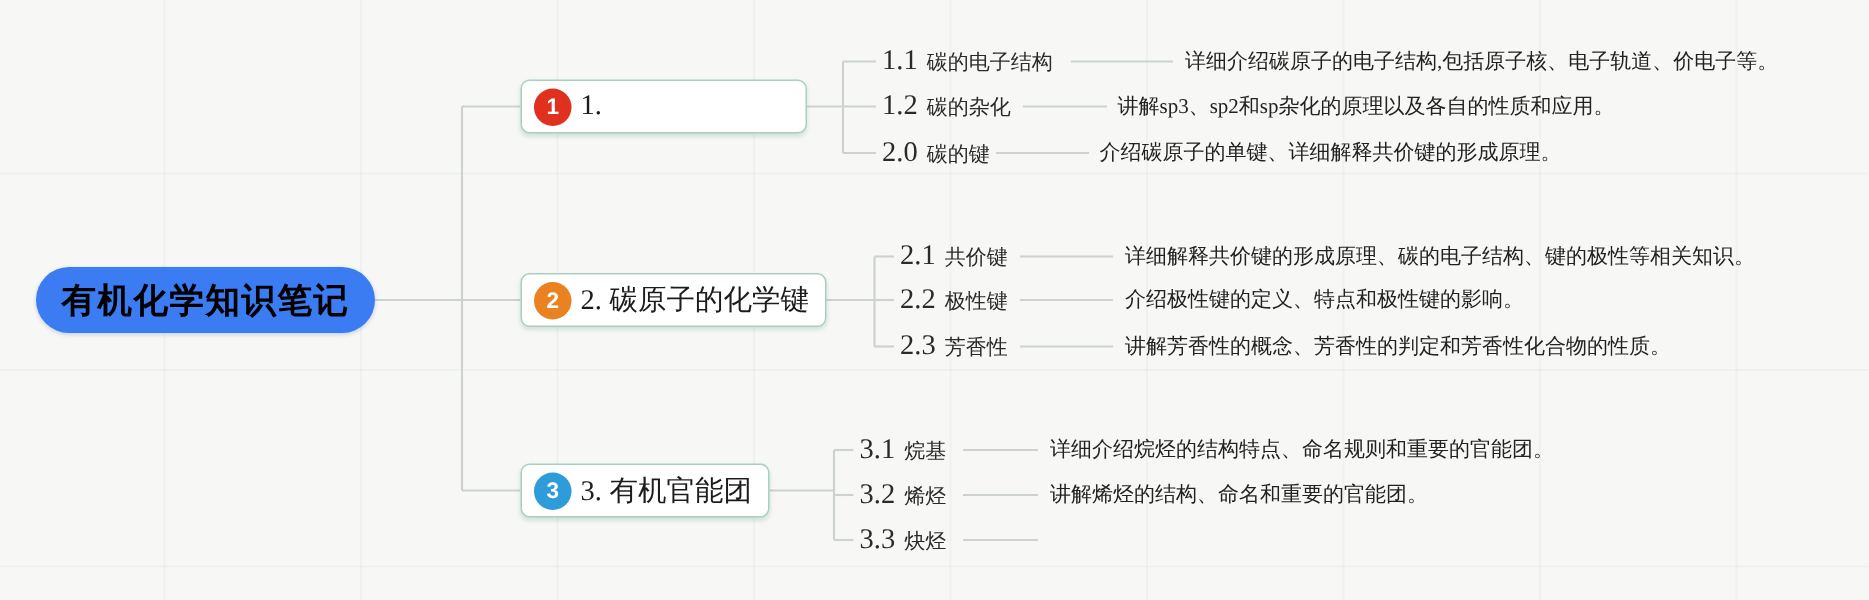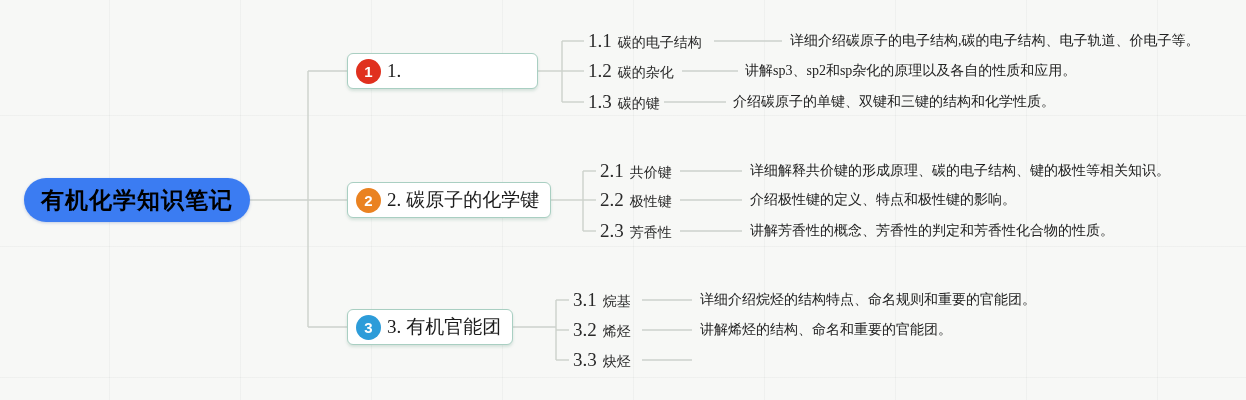--- a/index.html
+++ b/index.html
@@ -136,33 +136,33 @@
     <span class="branch-text">
       <span class="code">3.</span>
       <span>有机官能团</span>
     </span>
   </div>
 
   <div class="sub-label" style="left:588px;top:41px">
     <span class="code">1.1</span>
     <span>碳的电子结构</span>
   </div>
-  <div class="desc-text" style="left:790px;top:41px">详细介绍碳原子的电子结构,碳的电子结构、电子轨道、价电子等。</div>
+  <div class="desc-text" style="left:790px;top:41px">详细介绍碳原子的电子结构,包括原子核、电子轨道、价电子等。</div>
 
   <div class="sub-label" style="left:588px;top:71px">
     <span class="code">1.2</span>
     <span>碳的杂化</span>
   </div>
   <div class="desc-text" style="left:745px;top:71px">讲解sp3、sp2和sp杂化的原理以及各自的性质和应用。</div>
 
   <div class="sub-label" style="left:588px;top:102px">
-    <span class="code">1.3</span>
+    <span class="code">2.0</span>
     <span>碳的键</span>
   </div>
-  <div class="desc-text" style="left:733px;top:102px">介绍碳原子的单键、双键和三键的结构和化学性质。</div>
+  <div class="desc-text" style="left:733px;top:102px">介绍碳原子的单键、详细解释共价键的形成原理。</div>
 
   <div class="sub-label" style="left:600px;top:171px">
     <span class="code">2.1</span>
     <span>共价键</span>
   </div>
   <div class="desc-text" style="left:750px;top:171px">详细解释共价键的形成原理、碳的电子结构、键的极性等相关知识。</div>
 
   <div class="sub-label" style="left:600px;top:200px">
     <span class="code">2.2</span>
     <span>极性键</span>

